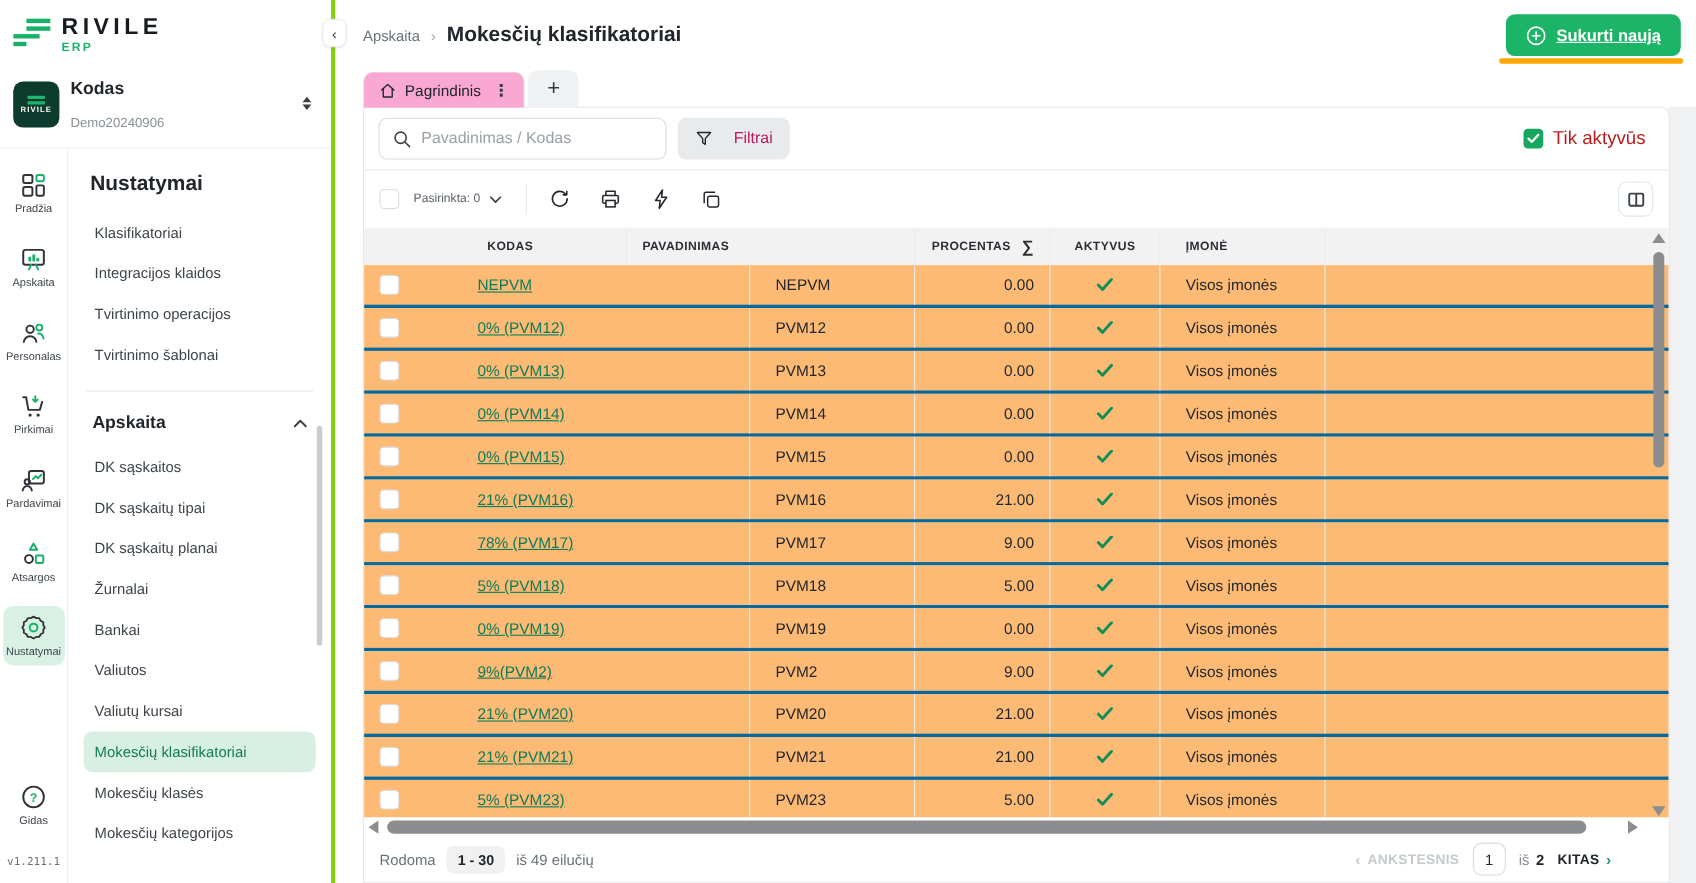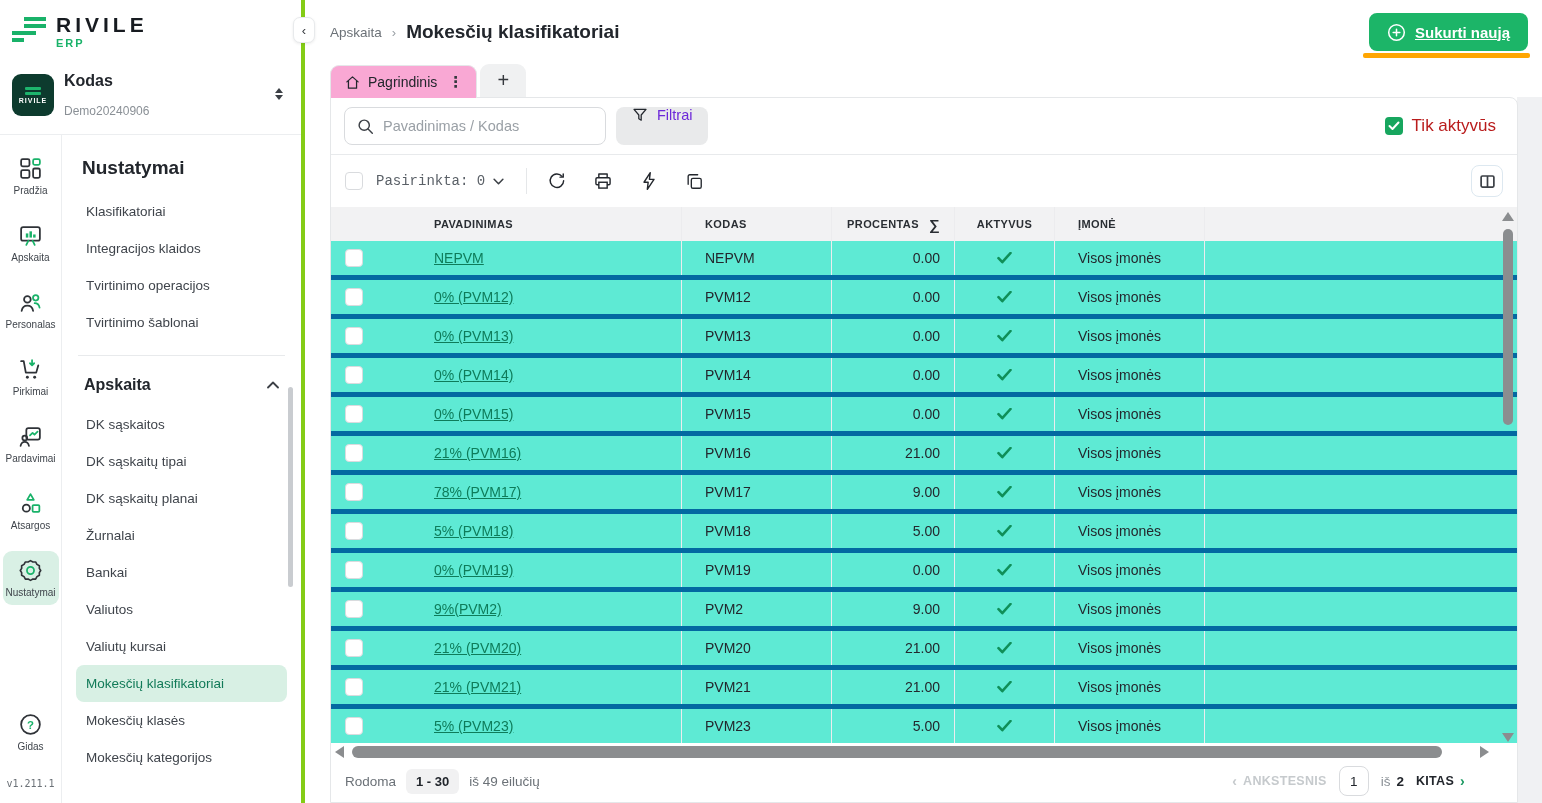--- a/index.html
+++ b/index.html
@@ -59,37 +59,37 @@
   .tab-active { display:flex; align-items:center; gap:8px; background:#f9a8d4; border:1px solid #e5e7e9; border-bottom:none; border-radius:9px 9px 0 0; height:33px; padding:0 10px 0 14px; margin-bottom:-1px; font-size:14px; color:#22262c; cursor:pointer; }
   .tab-kebab { font-size:15px; color:#34383d; padding:0 3px; cursor:pointer; font-weight:bold; }
   .tab-plus { width:46px; height:33px; background:#f0f1f2; border-radius:9px 9px 0 0; margin-left:3px; display:flex; align-items:center; justify-content:center; font-size:20px; color:#34383d; cursor:pointer; }
 
   .card { flex:1; margin-right:24px; border:1px solid #e5e7e9; border-radius:0 8px 0 0; background:#fff; display:flex; flex-direction:column; min-height:0; position:relative; z-index:1; }
 
   .filter-row { height:57px; flex:0 0 57px; border-bottom:1px solid #e8eaec; display:flex; align-items:center; padding:0 13px; }
   .search-box { width:262px; height:38px; border:1px solid #d9dbde; border-radius:8px; display:flex; align-items:center; padding:0 12px; gap:9px; background:#fff;justify-content:center; }
   .search-box input { border:none; outline:none; flex:1; font-size:14.5px; font-family:inherit; color:#23272d; background:transparent; }
   .search-box input::placeholder { color:#9aa0a6; }
-  .filter-btn { margin-left:10px; height:38px; background:#e9eaeb; border:none; border-radius:8px; display:flex; align-items:flex-start; gap:9px; padding:0 16px; font-size:14.5px; color:#6d28d9; font-family:inherit; cursor:pointer; }
+  .filter-btn { margin-left:10px; height:38px; background:#e9eaeb; border:none; border-radius:8px; display:flex; align-items:center; gap:19px; padding:0 16px; font-size:14.5px; color:#be185d; font-family:inherit; cursor:pointer; }
   .active-only { display:flex; align-items:center; gap:9px; margin-right:8px; cursor:pointer; }
   .cb-green { width:18px; height:18px; border-radius:4px; background:#17a65e; display:flex; align-items:center; justify-content:center; }
   .active-only-label { font-size:17px; color:#b91c1c; }
 
   .toolbar { height:52px; flex:0 0 52px; display:flex; align-items:center; padding:0 14px; }
   .cb-empty { width:18px; height:18px; border-radius:4px; border:1px solid #d9dbde; background:#fff; cursor:pointer; flex:0 0 18px; }
-  .selected-label { font-size:14px; color:#5a6067; margin-left:13px;font-family:Liberation Mono, monospace; }
+  .selected-label { font-size:11px; color:#5a6067; margin-left:13px; }
   .chev-dn { margin-left:8px; }
   .toolbar-div { width:1px; height:26px; background:#e5e7e9; margin:0 20px 0 22px; }
   .tool-icon { padding:4px 0; margin-right:27px; cursor:pointer; }
   .columns-btn { margin-left:auto; width:32px; height:32px; border:1px solid #dde8f0; border-radius:8px; display:flex; align-items:center; justify-content:center; cursor:pointer; }
 
   
   .thead { height:34px; flex:0 0 34px; background:#f2f2f3; display:flex; align-items:center; font-size:11px; font-weight:bold; letter-spacing:.4px; color:#2a2e33; }
   .rows { flex:1; overflow:hidden; min-height:0; }
-  .trow { height:39px; display:flex; align-items:center; border-bottom:5px solid #0369a1; font-size:14px; background:#5eead4; }
+  .trow { height:39px; display:flex; align-items:center; border-bottom:3px solid #0369a1; font-size:14px; background:#fdba74; }
   .cell { height:100%; display:flex; align-items:center; padding:0 14px; }
   .c-sel  { width:89px; flex:0 0 89px; justify-content:flex-start; padding-left:14px; }
   .c-name { width:262px; flex:0 0 262px; border-right:1px solid #ececee; }
   .c-code { width:150px; flex:0 0 150px; border-right:1px solid #ececee; padding-left:23px; }
   .c-pct  { width:123px; flex:0 0 123px; border-right:1px solid #ececee; justify-content:flex-end; }
   .c-act  { width:100px; flex:0 0 100px; border-right:1px solid #ececee; justify-content:center; }
   .c-comp { width:150px; flex:0 0 150px; border-right:1px solid #ececee; padding-left:23px; }
   .c-fill { flex:1; border-right:none; }
   .thead .c-pct { gap:10px; }
   .sum-glyph { font-size:15px; font-weight:bold; cursor:pointer; }
@@ -404,25 +404,25 @@
         <svg width="17" height="17" viewBox="0 0 20 20" fill="none">
           <rect x="2.5" y="3.5" width="15" height="13" rx="1.5" stroke="#3c4046" stroke-width="2"></rect>
           <path d="M10 3.5v13" stroke="#3c4046" stroke-width="2"></path>
         </svg>
       </span>
     </div>
 
     <div class="table-wrap">
       <div class="thead">
         <div class="cell c-sel"></div>
+        <div class="cell c-code">
+            <span>KODAS</span>
+          </div>
         <div class="cell c-name">
             <span>PAVADINIMAS</span>
-          </div>
-        <div class="cell c-code">
-            <span>KODAS</span>
           </div>
         <div class="cell c-pct">
           <span>PROCENTAS</span>
           <span class="sum-glyph">∑</span>
         </div>
         <div class="cell c-act">
             <span>AKTYVUS</span>
           </div>
         <div class="cell c-comp">
             <span>ĮMONĖ</span>

